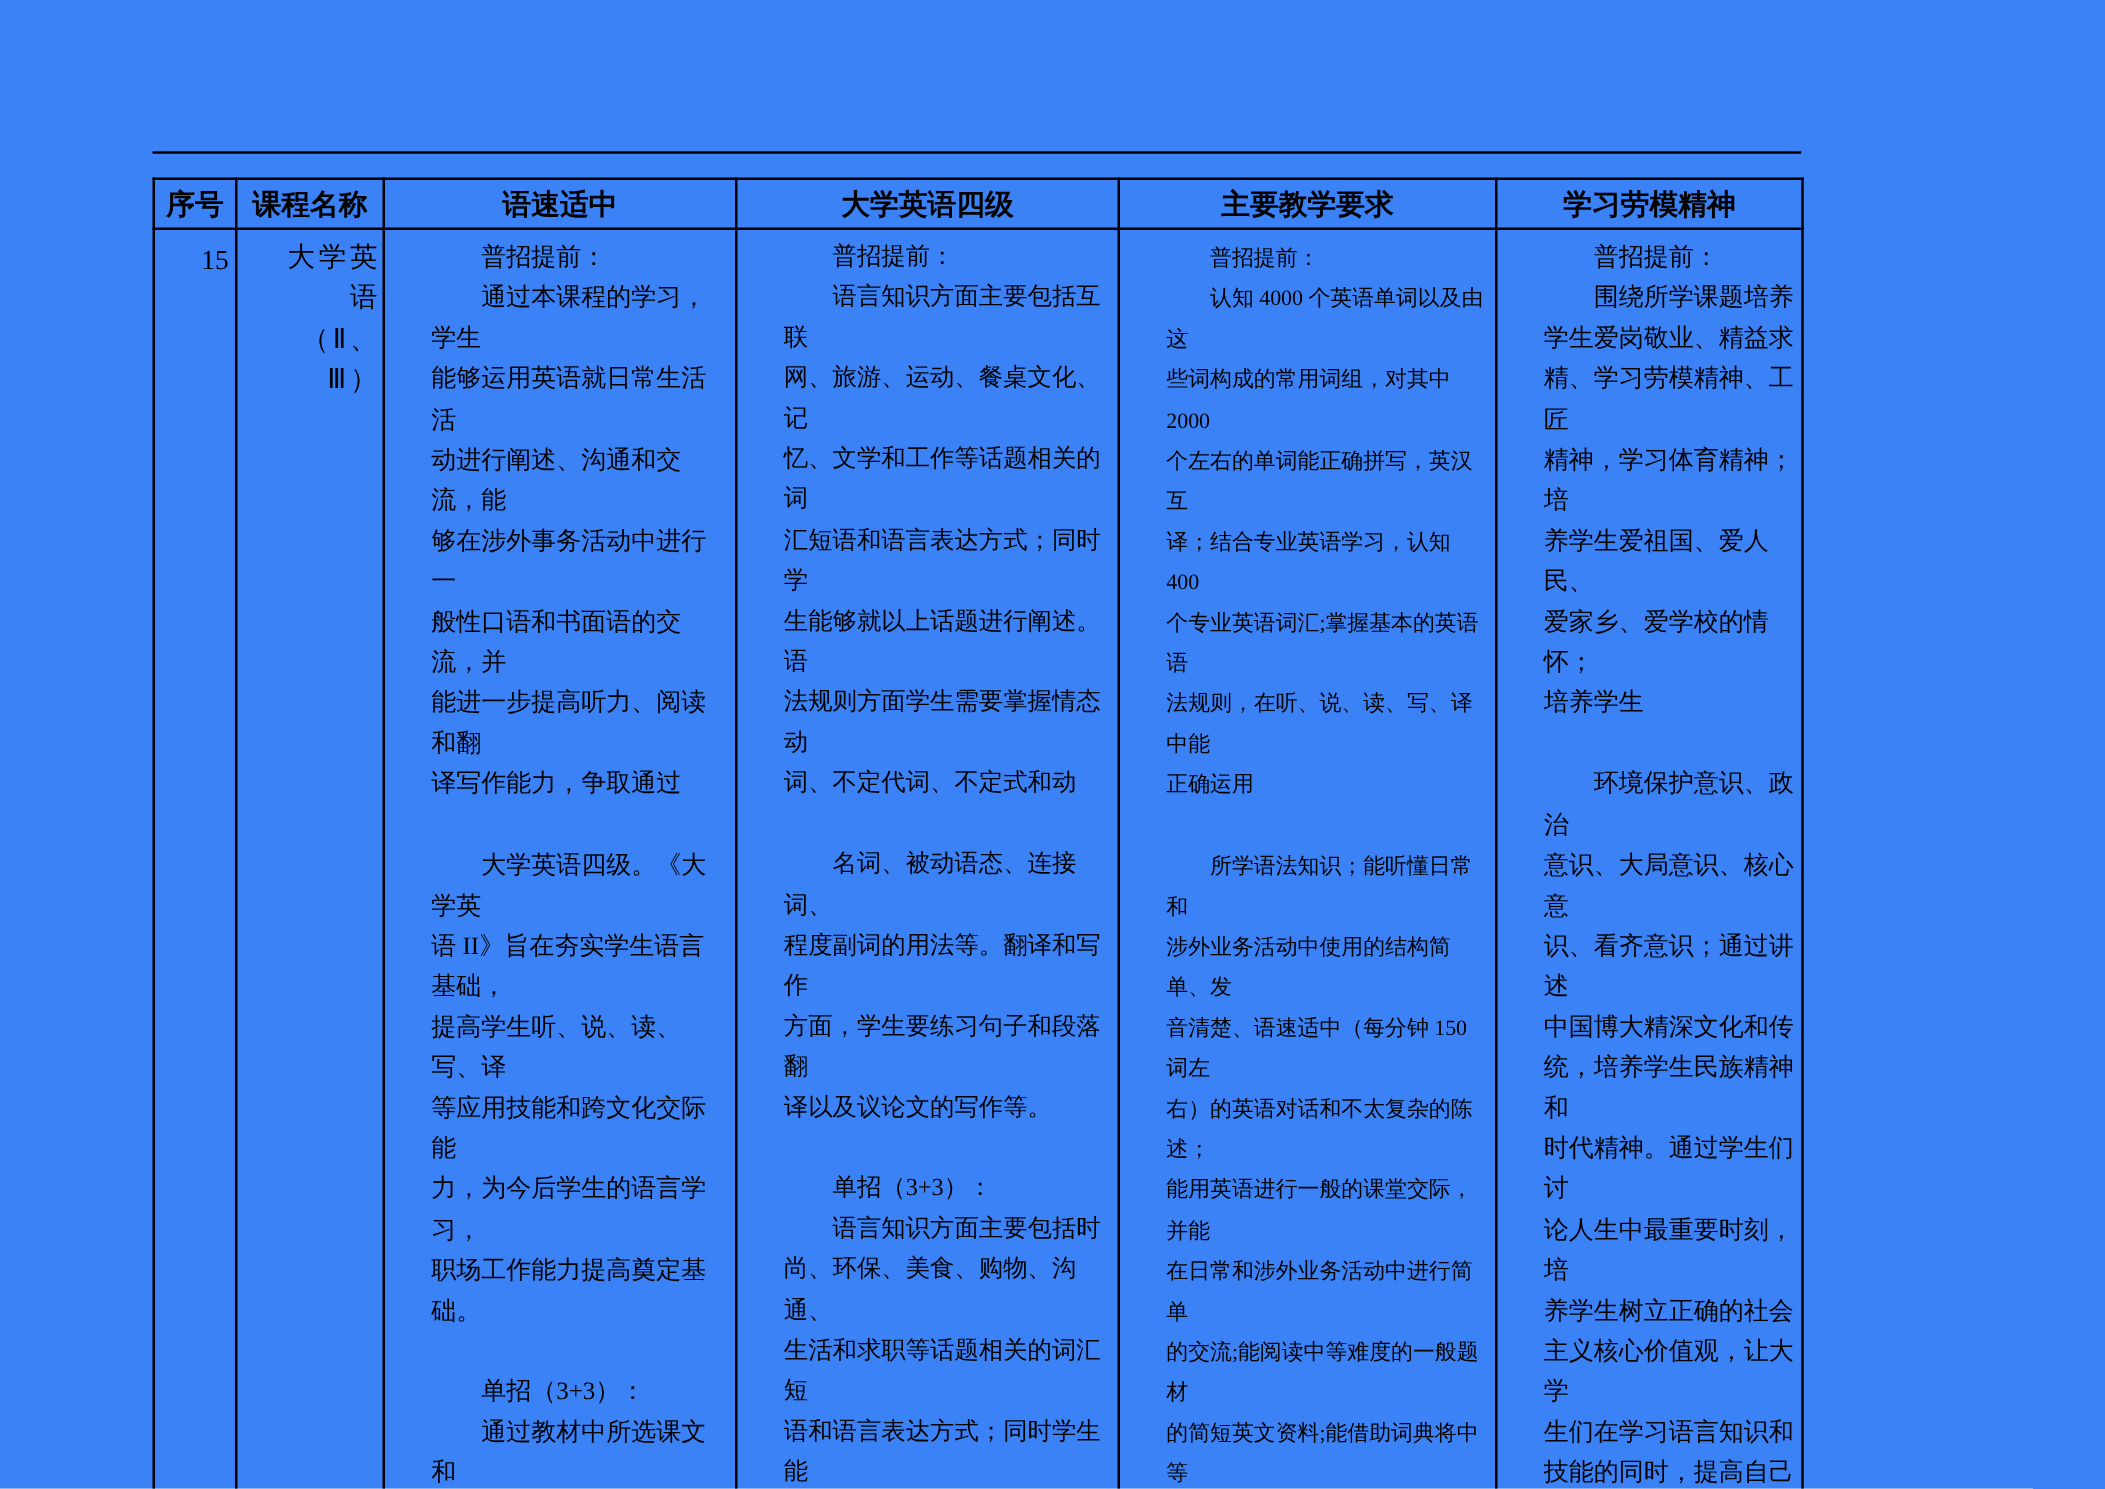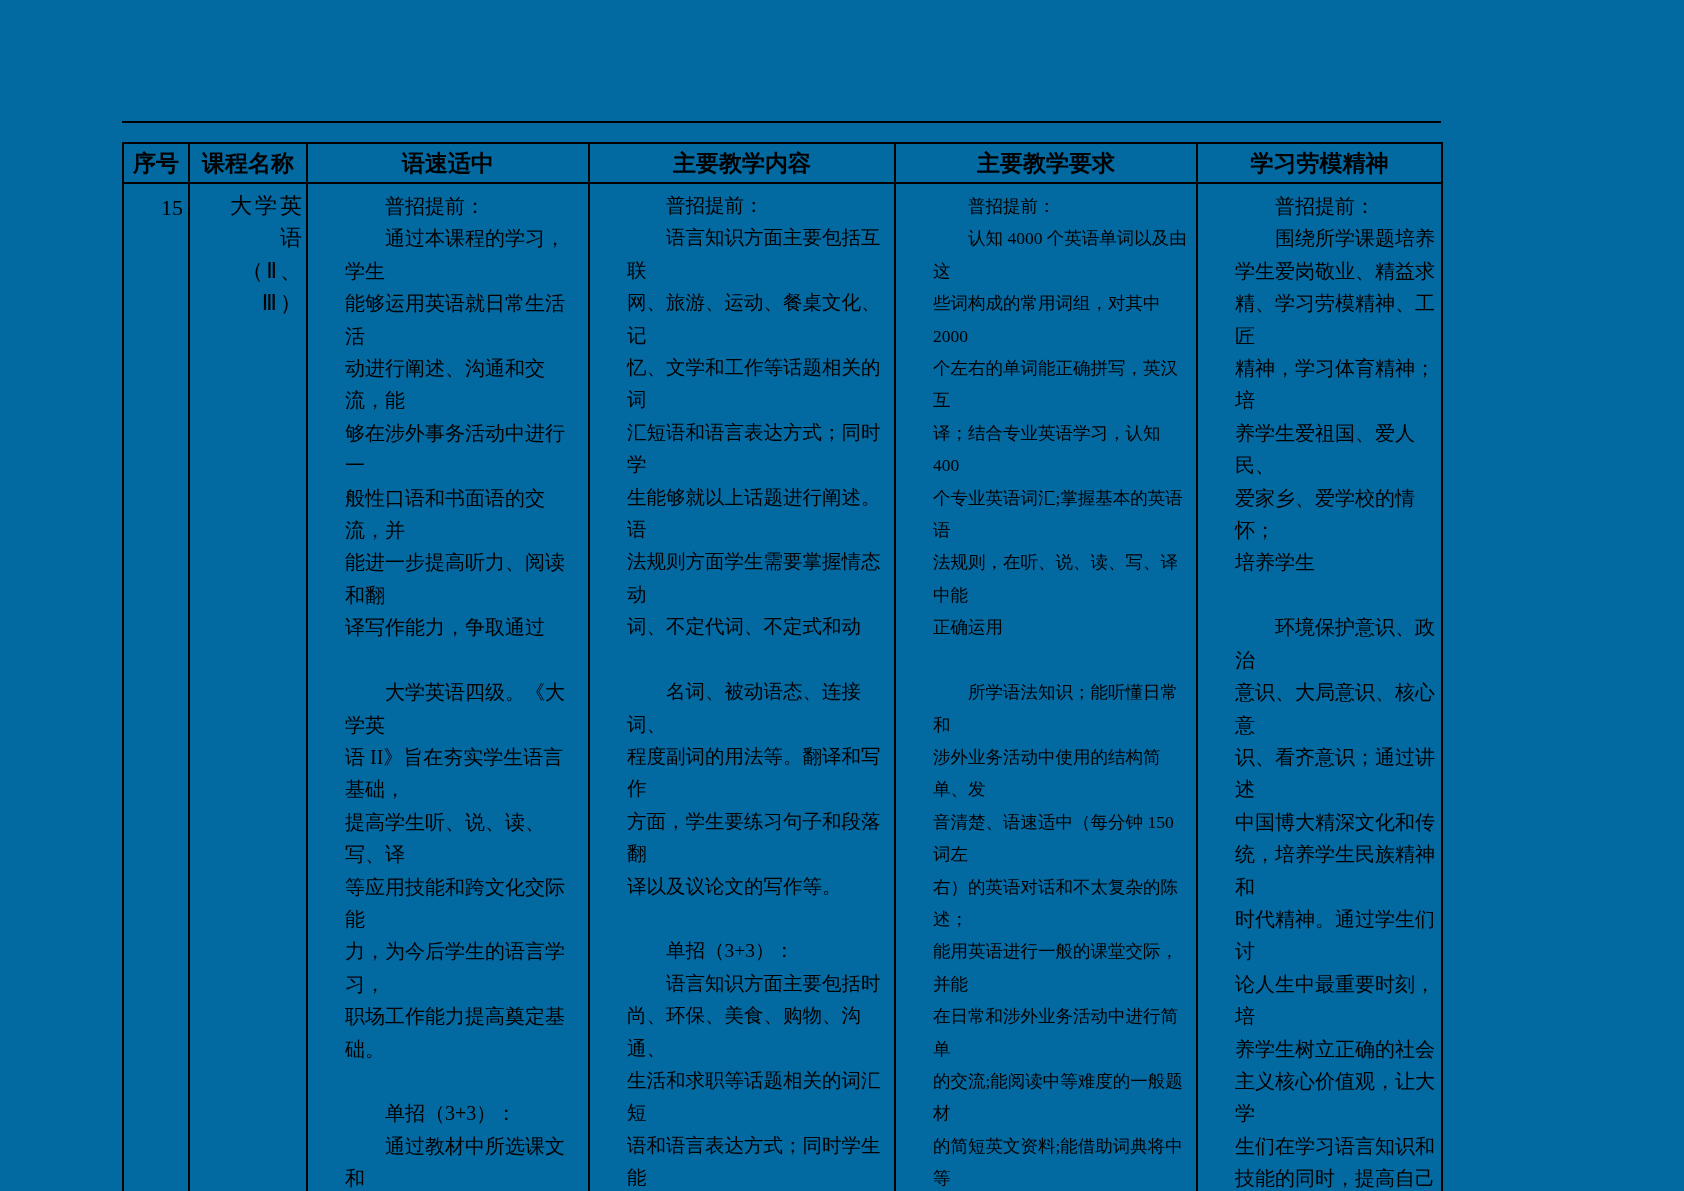--- a/index.html
+++ b/index.html
@@ -6,21 +6,21 @@
     margin: 0;
     padding: 0;
     background: #ffffff;
     font-family: "Liberation Serif", serif;
     color: #000000;
   }
   .page {
     position: relative;
     width: 1684px;
     height: 1191px;
-    background: #0369a1;
+    background: #3b82f6;
     overflow: hidden;
   }
   .top-rule {
     position: absolute;
     left: 122px;
     top: 121px;
     width: 1319px;
     height: 2px;
     background: #000000;
   }
@@ -97,21 +97,21 @@
       <col style="width:282px">
       <col style="width:306px">
       <col style="width:302px">
       <col style="width:245px">
     </colgroup>
     <thead>
       <tr>
         <th>序号</th>
         <th>课程名称</th>
         <th>语速适中</th>
-        <th>主要教学内容</th>
+        <th>大学英语四级</th>
         <th>主要教学要求</th>
         <th>学习劳模精神</th>
       </tr>
     </thead>
     <tbody>
       <tr>
         <td class="cell-seq">15</td>
         <td class="cell-name">大学英语
 （Ⅱ、Ⅲ）</td>
         <td class="cell-text cell-obj">　　普招提前：

